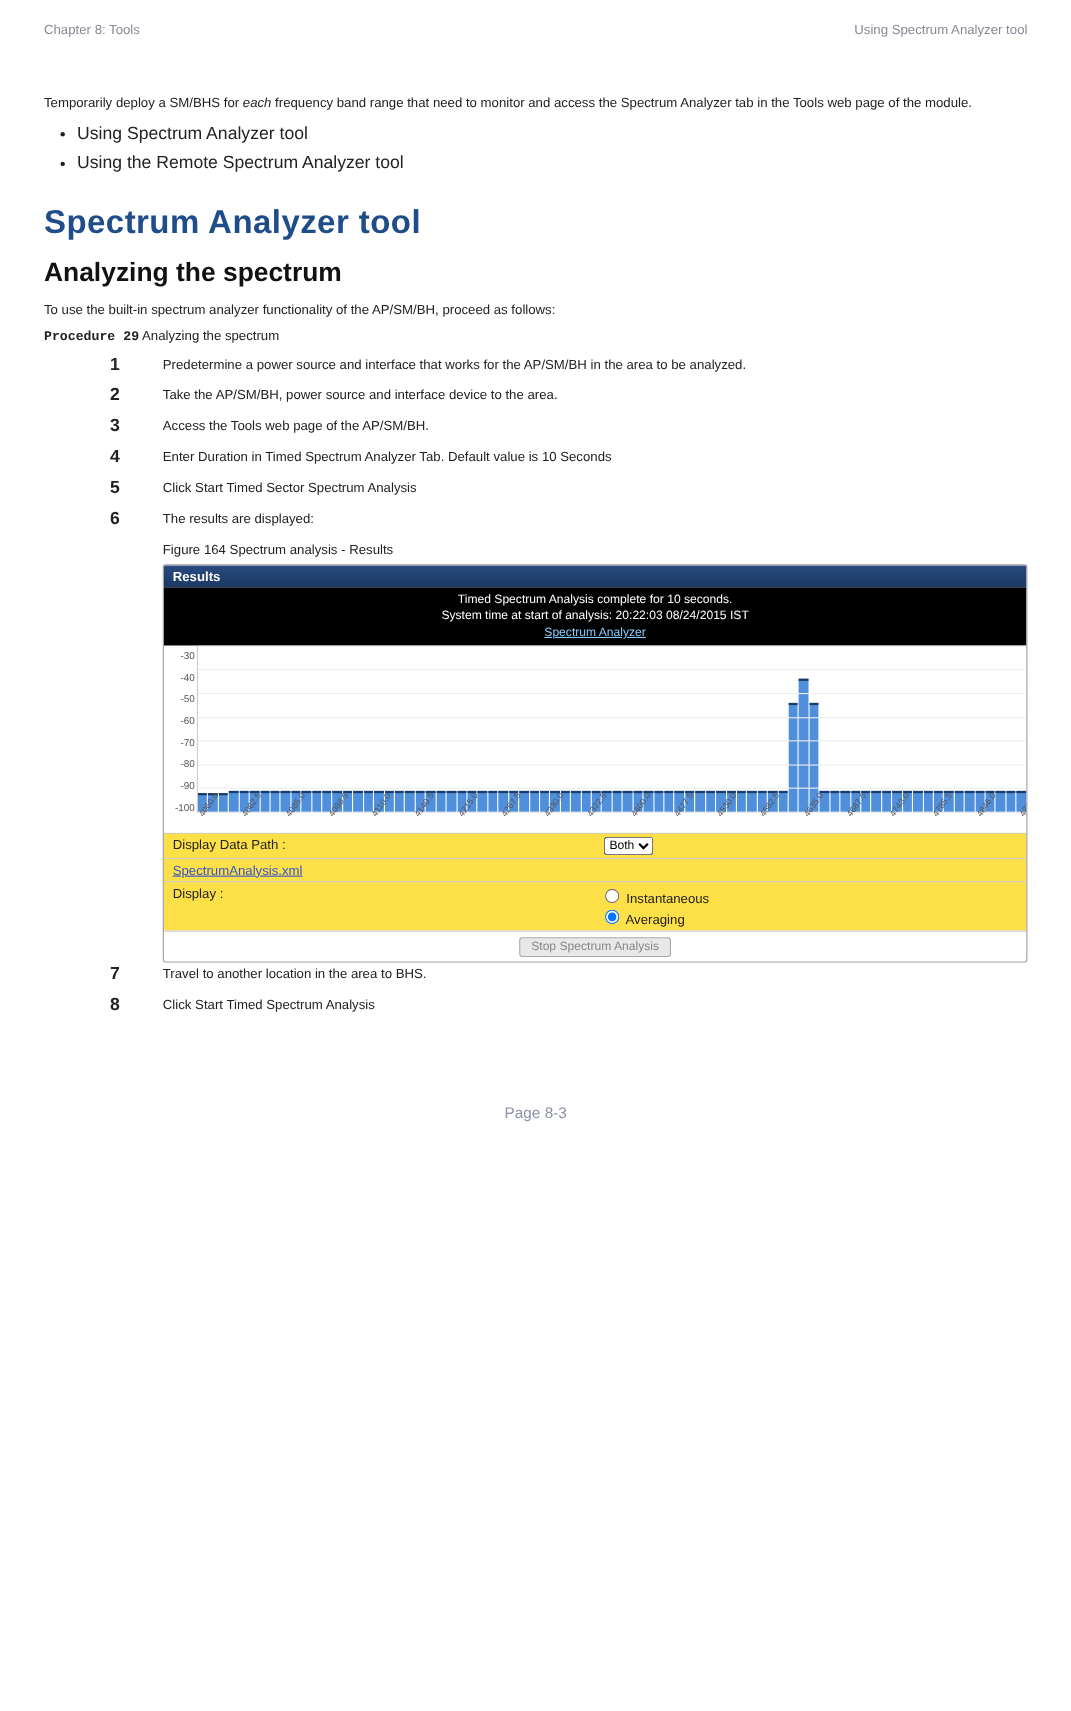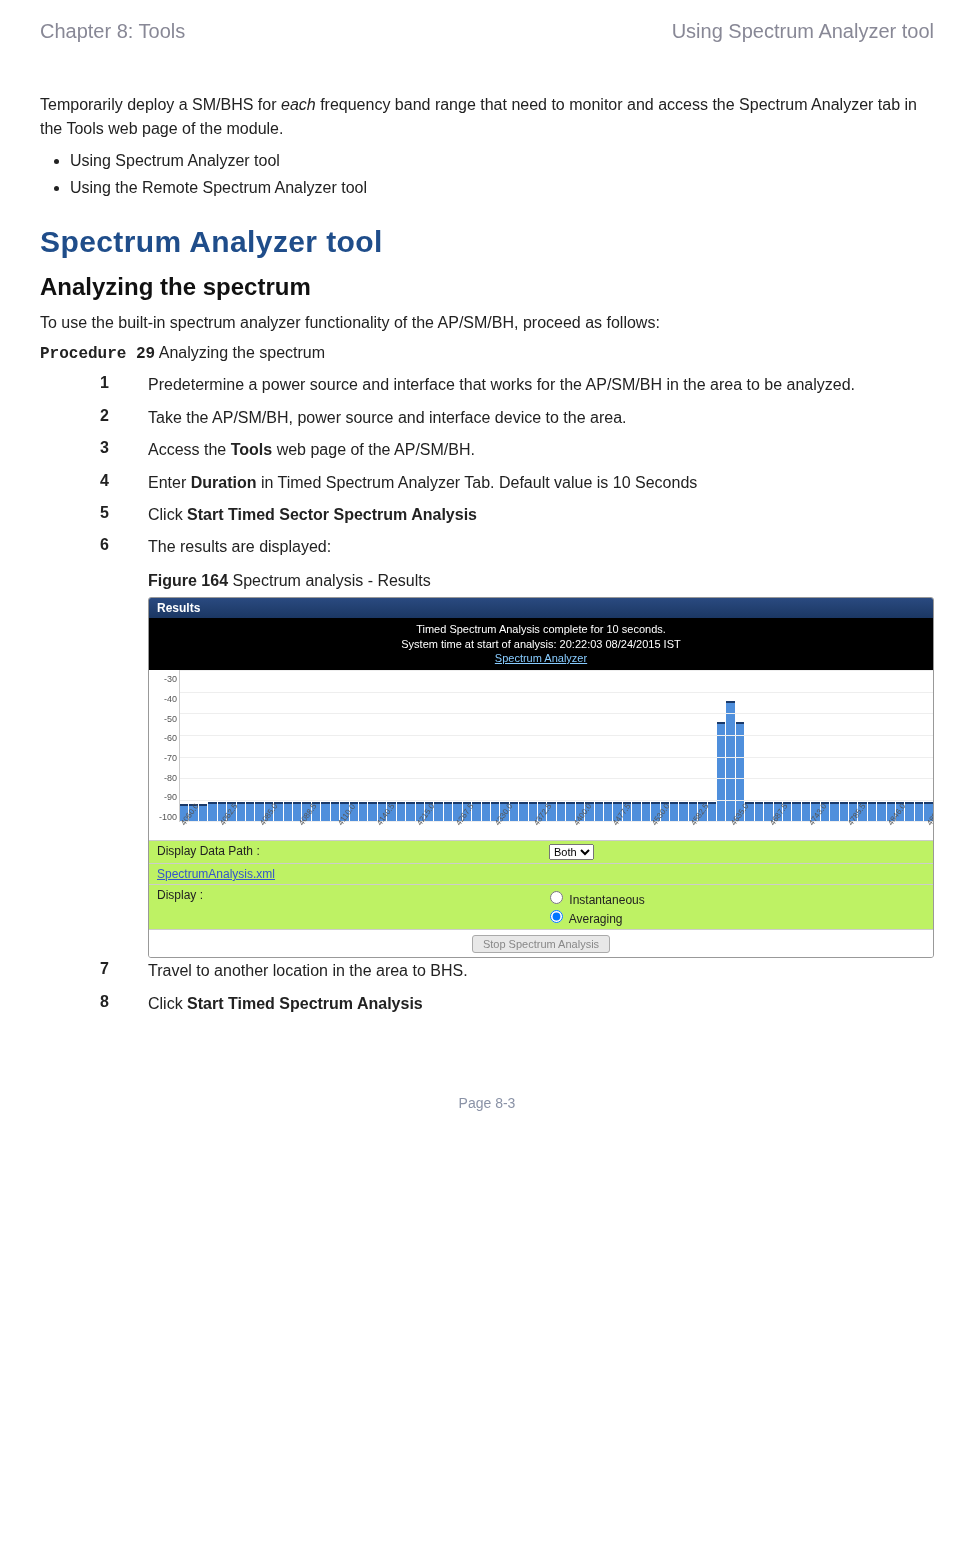--- a/index.html
+++ b/index.html
@@ -11,25 +11,25 @@
     width: 974px;
   }
   .page {
     padding: 20px 40px 40px 40px;
     box-sizing: border-box;
   }
   .header-row {
     display: flex;
     justify-content: space-between;
     color: #888896;
-    font-size: 20px;
+    font-size: 12px;
     margin-bottom: 50px;
   }
   .body-text {
-    font-size: 16px;
+    font-size: 12px;
     line-height: 1.5;
     margin: 0 0 6px 0;
   }
   .body-text .italic { font-style: italic; }
   ul.bullets {
     margin: 4px 0 20px 0;
     padding-left: 30px;
   }
   ul.bullets li {
     font-size: 16px;
@@ -58,25 +58,25 @@
   .step-row {
     display: flex;
     margin-bottom: 10px;
   }
   .step-num {
     font-weight: bold;
     min-width: 48px;
     font-size: 16px;
   }
   .step-text {
-    font-size: 16px;
+    font-size: 12px;
     line-height: 1.4;
     flex: 1;
   }
-  .bold { font-weight: bold; text-align: center; }
+  .bold { font-weight: normal; text-align: center; }
   .fig-label { margin-top: 8px; margin-bottom: 4px; }
   .results-panel {
     border: 1px solid #999;
     border-radius: 3px;
     background: #f4f4f4;
     overflow: hidden;
     margin-bottom: 2px;
   }
   .results-titlebar {
     background: linear-gradient(#2a4a80, #1b3763);
@@ -144,21 +144,21 @@
     display: flex;
     justify-content: space-between;
     font-size: 8px;
     color: #555;
   }
   .x-tick { transform: rotate(-55deg); transform-origin: left top; white-space: nowrap; width:4px;}
   .panel-row {
     display: flex;
     border-top: 1px solid #ccc;
     font-size: 12px;
-    background: #bef264;
+    background: #fde047;
   }
   .panel-row .lbl { width: 50%; padding: 3px 8px; }
   .panel-row .val { width: 50%; padding: 3px 8px; }
   .panel-row select {
     font-size: 11px;
   }
   .link-text { color: #3355cc; text-decoration: underline; }
   .radio-stack label { display:block; font-size:12px; margin-left: -4px;}
   .stop-btn-row {
     text-align: center;

